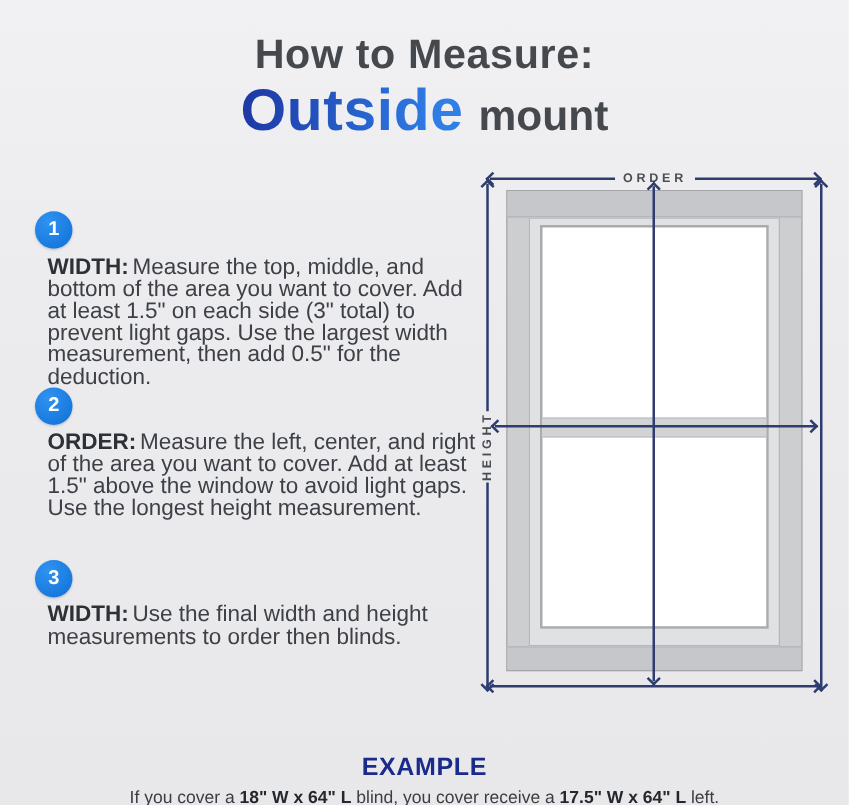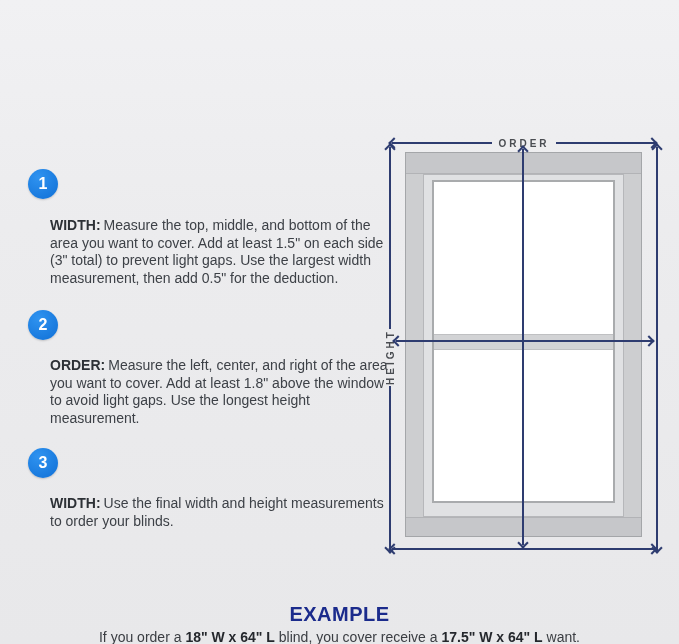--- a/index.html
+++ b/index.html
@@ -27,22 +27,22 @@
   
   .step-circle{
     position:absolute;left:28px;width:30px;height:30px;border-radius:50%;
     background:radial-gradient(circle at 35% 28%,#2f93f0,#0f6fd6);
     color:#ffffff;font-size:16px;font-weight:700;
     display:flex;align-items:center;justify-content:center;
     box-shadow:0 1px 2px rgba(0,0,0,0.18);
   }
   #circle1{top:169px;} #circle2{top:310px;} #circle3{top:448px;}
   .step-text{
-    position:absolute;left:38px;width:344px;margin:12px;
-    font-size:14px;line-height:17.5px;color:#3d4147;
+    position:absolute;left:38px;width:344px;margin:0;
+    font-size:18px;line-height:17.5px;color:#3d4147;
   }
   #text1{top:205px;} #text2{top:345px;} #text3{top:483px;}
   .step-text b{font-weight:700;color:#2d3136;margin-right:3px;}
 
   
   .win-frame{
     position:absolute;left:405px;top:152px;width:237px;height:385px;
     background:#cdced0;border:1px solid #a4a6a9;box-sizing:border-box;
   }
   .win-header{
@@ -91,40 +91,46 @@
     margin:2px;font-size:20px;font-weight:700;letter-spacing:0.5px;color:#1b2b8c;
   }
   .example-line{margin:3px 0 0 0;font-size:14px;color:#3a3d42;}
   .example-line b{font-weight:700;color:#24272c;}
 </style>
 </head>
 <body>
 
 <div class="canvas">
 
+  <div class="header">
+    <div class="title-line1">How to Measure:</div>
+    <div class="title-line2">
+      <span class="title-outside">Outside</span><span class="title-mount">mount</span>
+    </div>
+  </div>
 
   <div class="step-circle" id="circle1">
     <span>1</span>
   </div>
   <p class="step-text" id="text1">
     <b>WIDTH:</b><span>Measure the top, middle, and bottom of the area you want to cover. Add at least 1.5" on each side (3" total) to prevent light gaps. Use the largest width measurement, then add 0.5" for the deduction.</span>
   </p>
 
   <div class="step-circle" id="circle2">
     <span>2</span>
   </div>
   <p class="step-text" id="text2">
-    <b>ORDER:</b><span>Measure the left, center, and right of the area you want to cover. Add at least 1.8" above the window to avoid light gaps. Use the longest height measurement.</span>
+    <b>ORDER:</b><span>Measure the left, center, and right of the area you want to cover. Add at least 1.5" above the window to avoid light gaps. Use the longest height measurement.</span>
   </p>
 
   <div class="step-circle" id="circle3">
     <span>3</span>
   </div>
   <p class="step-text" id="text3">
-    <b>WIDTH:</b><span>Use the final width and height measurements to order your blinds.</span>
+    <b>WIDTH:</b><span>Use the final width and height measurements to order then blinds.</span>
   </p>
 
   <div class="win-frame">
     <div class="win-header"></div>
     <div class="win-sill"></div>
     <div class="win-sash">
       <div class="win-pane">
         <div class="win-rail"></div>
       </div>
     </div>
@@ -154,17 +160,17 @@
   <span class="chev up" style="left:519px;top:147px;"></span>
   <span class="chev down" style="left:519px;top:539px;"></span>
 
   <div class="h-line" style="left:396px;top:340px;width:256px;"></div>
   <span class="chev left" style="left:394px;top:337px;"></span>
   <span class="chev right" style="left:645px;top:337px;"></span>
 
   <div class="example">
     <p class="example-heading">EXAMPLE</p>
     <p class="example-line">
-      <span>If you order a </span><b>18" W x 64" L</b><span> blind, you cover receive a </span><b>17.5" W x 64" L</b><span> want.</span>
+      <span>If you cover a </span><b>18" W x 64" L</b><span> blind, you cover receive a </span><b>17.5" W x 64" L</b><span> left.</span>
     </p>
   </div>
 
 </div>
 
 </body></html>

